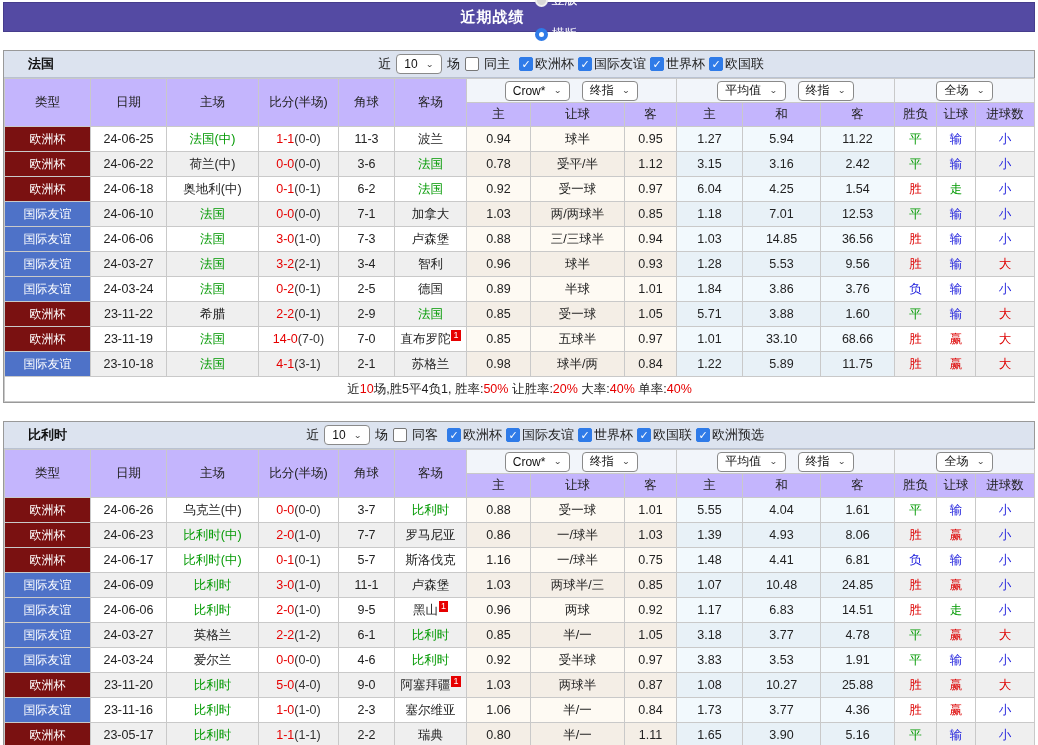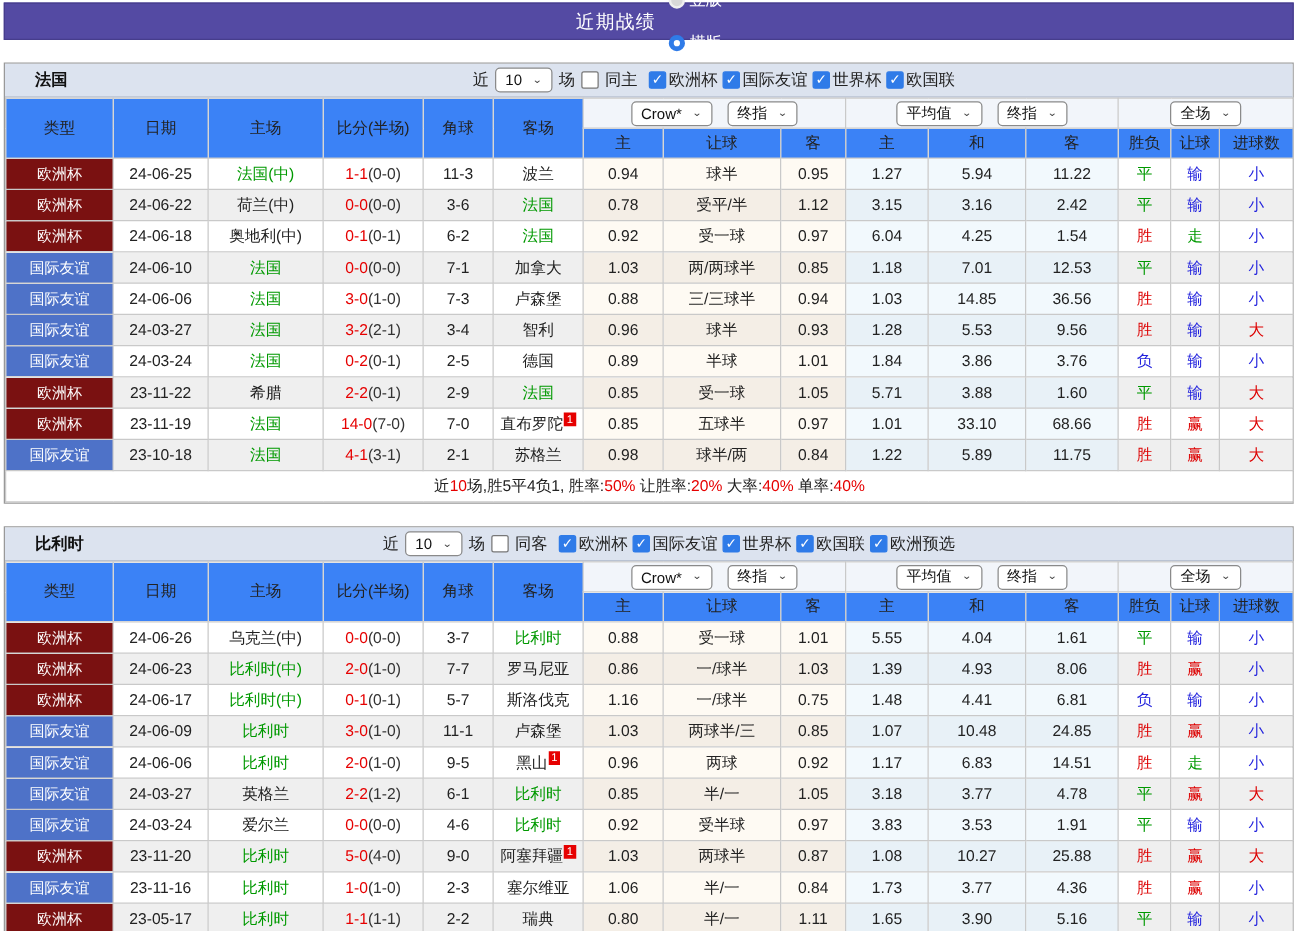--- a/index.html
+++ b/index.html
@@ -3,21 +3,21 @@
 <meta charset="utf-8">
 <style>
   * { margin:0; padding:0; box-sizing:border-box; }
   html,body { background:#fff; }
   body { font-family:"Liberation Sans","DejaVu Sans",sans-serif; font-size:13px; color:#222; }
   .page { width:1032px; margin:2px auto 0 auto; }
 
   
   .titlebar { height:30px; background:#544AA3; border:1px solid #463D8C;
     display:flex; align-items:center; justify-content:center; gap:10px; color:#fff; }
-  .titlebar .bar-title { font-weight:normal; font-size:15px; letter-spacing:1px; }
+  .titlebar .bar-title { font-weight:bold; font-size:15px; letter-spacing:1px; }
   .radio-group { display:flex; align-items:center; gap:16px; font-size:13px;flex-direction:column; }
   .radio-item { display:flex; align-items:center; gap:4px; cursor:pointer; }
   .radio { width:13px; height:13px; border-radius:50%; display:inline-block; }
   .radio.r-selected { background:#d8d8d8; border:2px solid #efefef; }
   .radio.r-unselected { background:#fff; border:4px solid #2F7BE8; }
 
   
   .section { margin-top:18px; border:1px solid #999; }
   .section-header { height:27px; background:#DCE3EF; border-bottom:1px solid #b9c2d2;
     display:flex; align-items:center; }
@@ -30,21 +30,21 @@
   .cbx { width:14px; height:14px; display:inline-flex; align-items:center; justify-content:center;
     font-size:11px; line-height:1; border-radius:2px; cursor:pointer; }
   .cbx.checked { background:#2F7BE8; color:#fff; border:1px solid #2F7BE8; }
   .cbx.unchecked { background:#fff; border:1px solid #777; color:transparent; }
   .cb-item { display:inline-flex; align-items:center; gap:2px; margin-left:4px; cursor:pointer; }
 
   
   table.stats { width:100%; border-collapse:collapse; table-layout:fixed; }
   table.stats th, table.stats td { border:1px solid #C9C9C9; text-align:center;
     font-size:12.5px; height:25px; padding:0 2px; overflow:hidden; white-space:nowrap; }
-  table.stats thead th { background:#3b82f6; font-weight:normal; color:#222; height:24px; }
+  table.stats thead th { background:#c4b5fd; font-weight:normal; color:#222; height:24px; }
   .dd-cell { background:#F2F5FA !important; }
   .dd-wrap { display:flex; align-items:flex-start; justify-content:center; gap:12px; }
 
   tbody tr:nth-child(odd) td { background:#fff; }
   tbody tr:nth-child(even) td { background:#EFEFEF; }
   tbody td.comp { color:#fff; font-size:12px; }
   tbody td.comp.euro { background:#7A1111 !important; }
   tbody td.comp.friendly { background:#4E72C8 !important; }
   tbody tr:nth-child(odd) td.odds { background:#FEFAF3; }
   tbody tr:nth-child(even) td.odds { background:#F4EEE6; }

